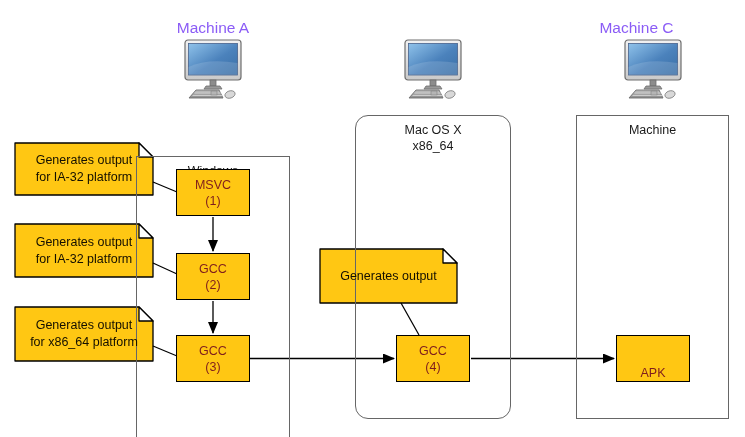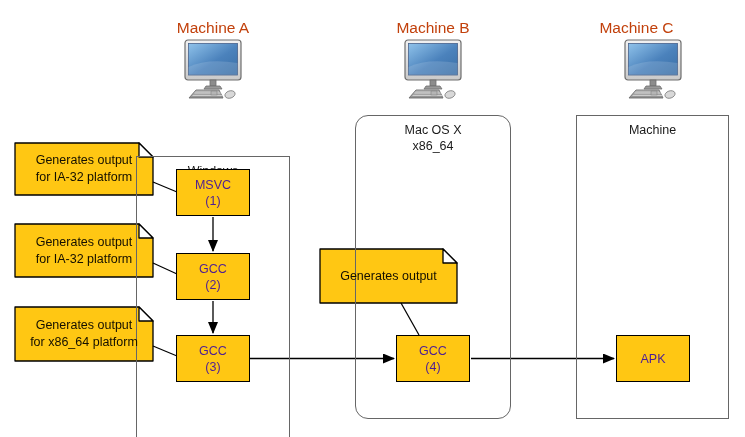--- a/index.html
+++ b/index.html
@@ -8,21 +8,21 @@
     width:745px;height:437px;
     background:#ffffff;
     font-family:"Liberation Sans", sans-serif;
     color:#1a1a1a;
     overflow:hidden;
   }
   #shape-layer{position:absolute;left:0;top:0;width:745px;height:437px;}
 
   .machine-title{
     position:absolute;top:18px;height:20px;
-    font-size:15.5px;line-height:20px;text-align:center;color:#c2410c;
+    font-size:15.5px;line-height:20px;text-align:center;color:#8b5cf6;
   }
   .mtA{left:136px;width:154px;}
   .mtB{left:355px;width:156px;}
   .mtC{left:560px;width:153px;}
 
   .container-box{
     position:absolute;top:115px;height:304px;
     border:1.5px solid #666;background:transparent;box-sizing:border-box;
   }
   .cA{left:136px;width:154px;margin-top:41px;}
@@ -31,27 +31,27 @@
 
   .os-label{
     position:absolute;left:0;top:6px;width:100%;
     text-align:center;font-size:12.5px;line-height:16px;color:#1a1a1a;
   }
 
   .node{
     position:absolute;width:74px;height:47px;box-sizing:border-box;
     background:#FFC713;border:1.4px solid #000;
     display:flex;flex-direction:column;align-items:center;justify-content:center;
-    font-size:12.5px;line-height:16px;color:#4c1d95;text-align:center;
+    font-size:12.5px;line-height:16px;color:#7f1d1d;text-align:center;
   }
   .n1{left:176px;top:169px;}
   .n2{left:176px;top:253px;}
   .n3{left:176px;top:335px;}
   .n4{left:396px;top:335px;}
-  .n5{left:616px;top:335px;}
+  .n5{left:616px;top:335px;justify-content:flex-end;}
 
   .note-text{
     position:absolute;box-sizing:border-box;
     display:flex;flex-direction:column;align-items:center;justify-content:center;
     font-size:12.5px;line-height:17px;color:#140f00;text-align:center;
     padding-right:0;
   }
   .nt1{left:15px;top:143px;width:138px;height:52px;}
   .nt2{left:15px;top:224px;width:138px;height:53px;}
   .nt3{left:15px;top:307px;width:138px;height:54px;}
@@ -120,21 +120,20 @@
     <line x1="153" y1="346" x2="177" y2="356" stroke="#000" stroke-width="1.2"></line>
     <line x1="401" y1="303" x2="419" y2="335" stroke="#000" stroke-width="1.2"></line>
 
     <line x1="213" y1="217" x2="213" y2="251" stroke="#000" stroke-width="1.3" marker-end="url(#arrow)"></line>
     <line x1="213" y1="301" x2="213" y2="333" stroke="#000" stroke-width="1.3" marker-end="url(#arrow)"></line>
     <line x1="250" y1="358.5" x2="394" y2="358.5" stroke="#000" stroke-width="1.3" marker-end="url(#arrow)"></line>
     <line x1="471" y1="358.5" x2="614" y2="358.5" stroke="#000" stroke-width="1.3" marker-end="url(#arrow)"></line>
   </svg>
 
   <div class="machine-title mtA">Machine A</div>
-  <div class="machine-title mtB">Machine B</div>
   <div class="machine-title mtC">Machine C</div>
 
   <div class="container-box cA">
     <div class="os-label">
       <div>Windows</div>
     </div>
   </div>
   <div class="container-box cB">
     <div class="os-label">
       <div>Mac OS X</div>

